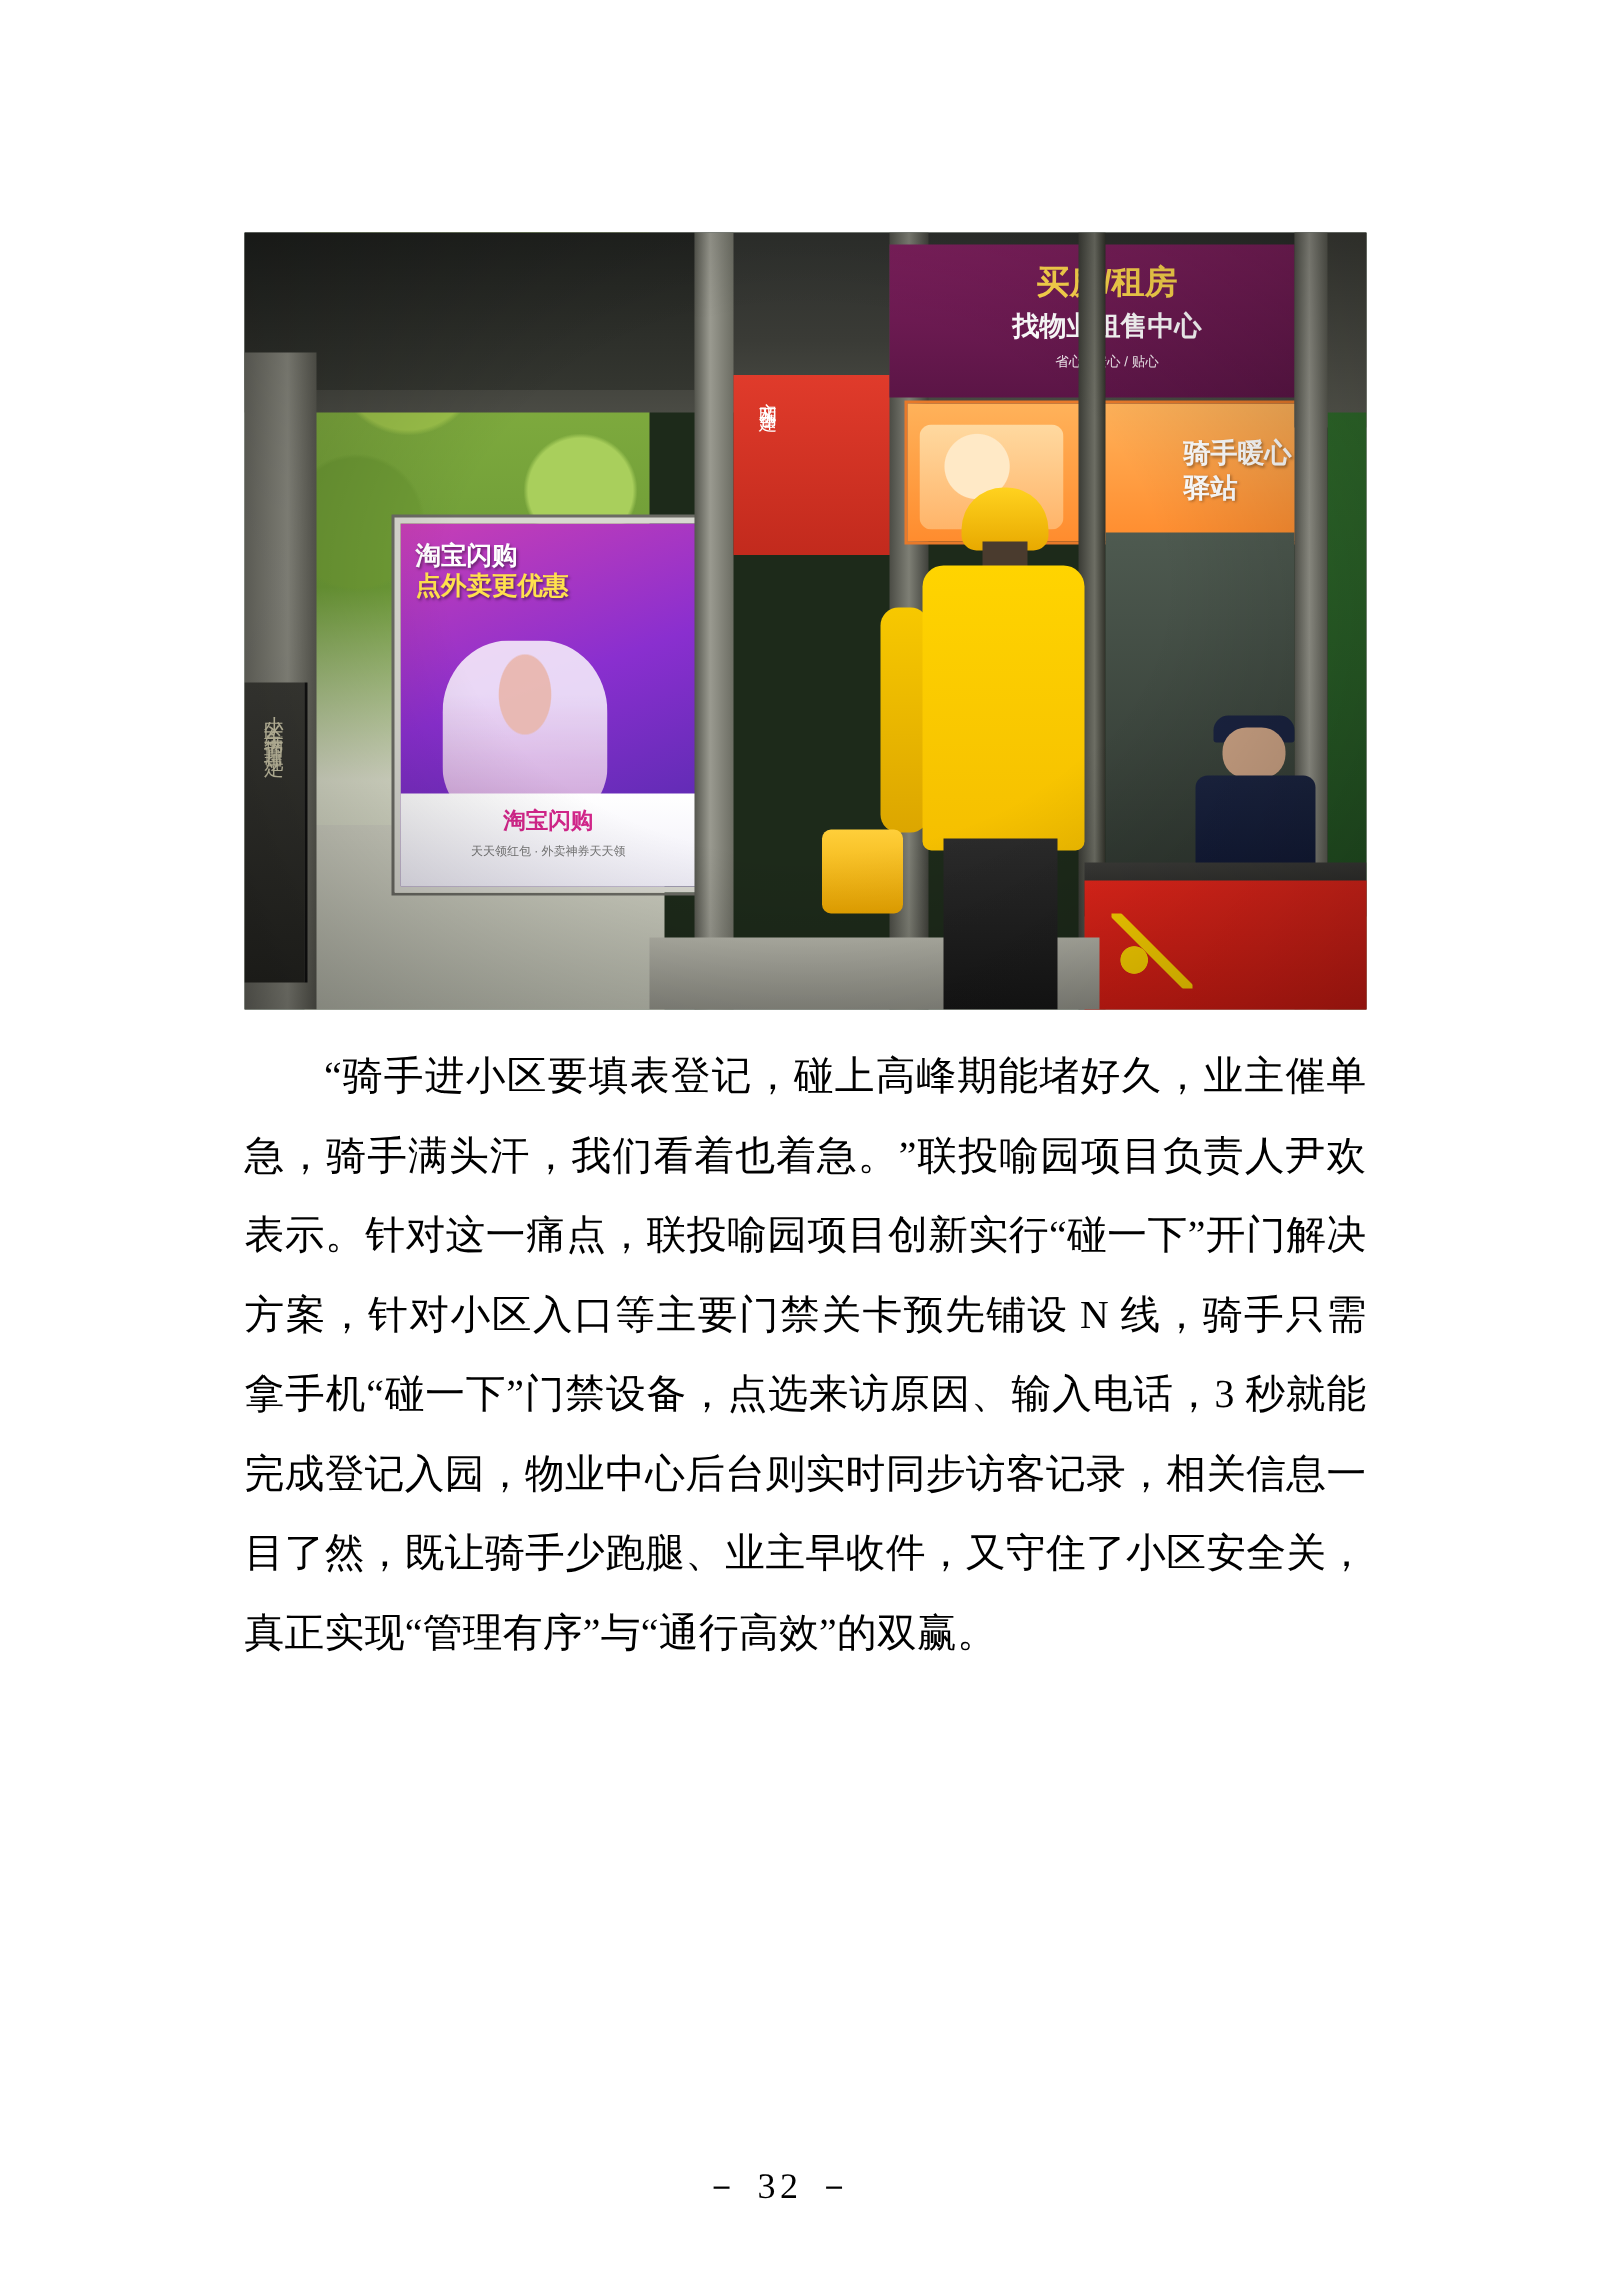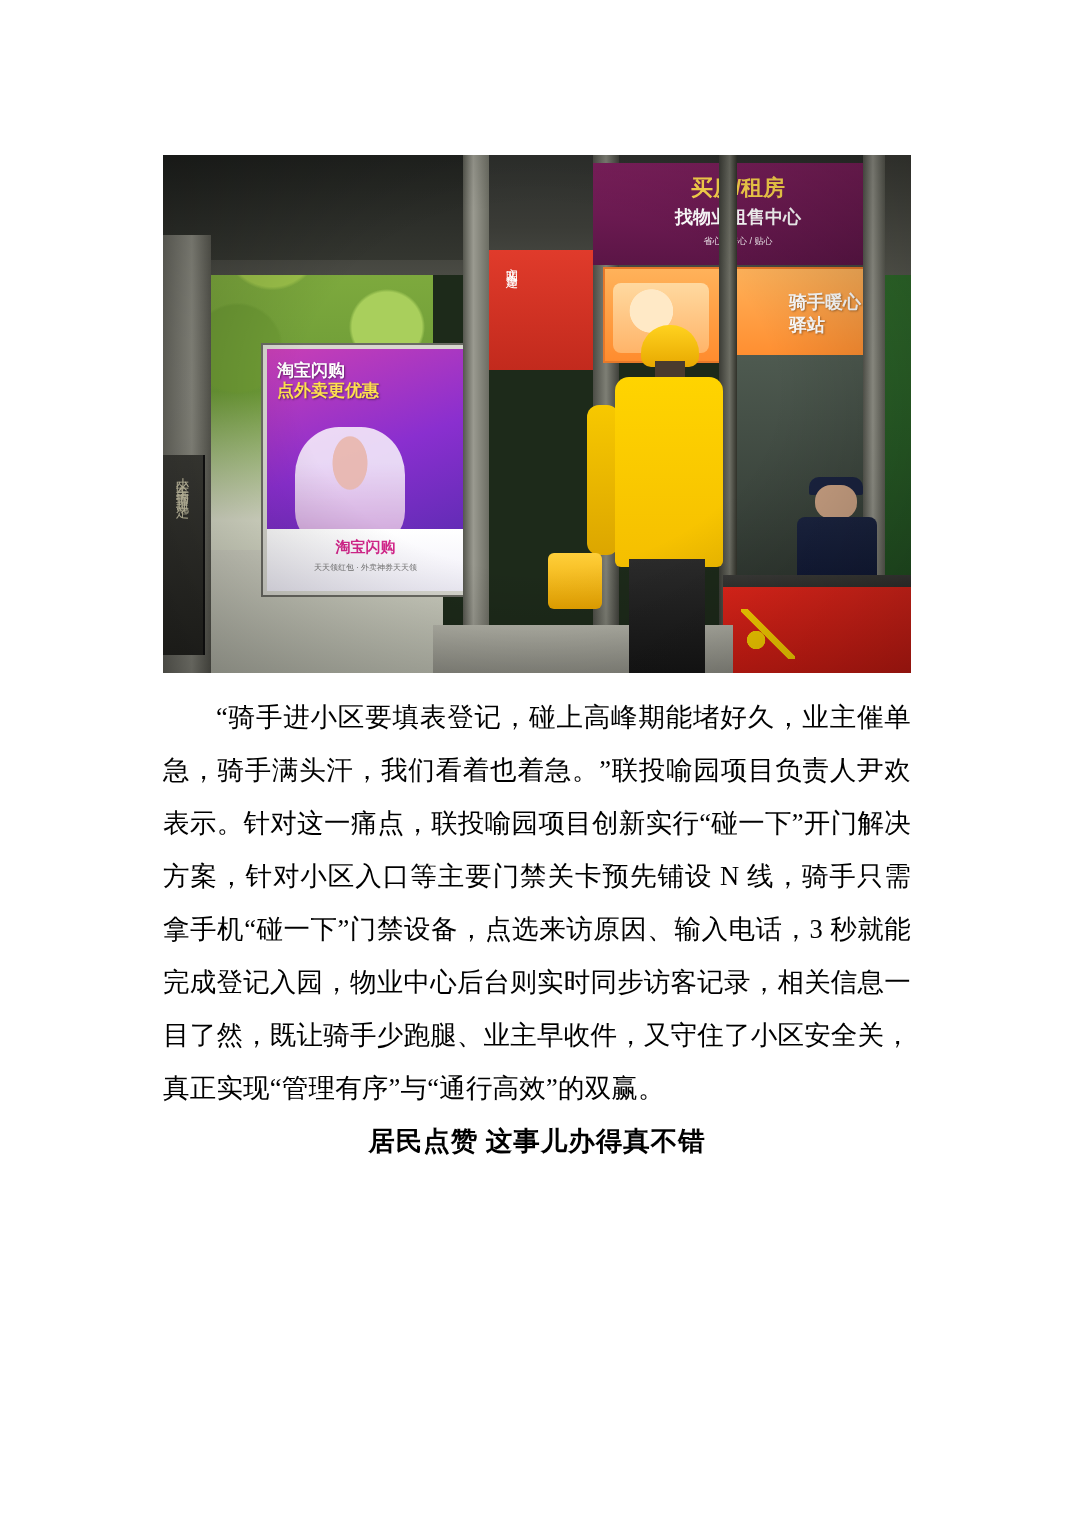--- a/index.html
+++ b/index.html
@@ -345,18 +345,18 @@
       <div class="p-rider-head"></div>
       <div class="p-rider-neck"></div>
       <div class="p-rider-body"></div>
       <div class="p-rider-legs"></div>
 
       <div class="p-vignette"></div>
     </div>
 
     <div class="body-text">
       <p class="para">“骑手进小区要填表登记，碰上高峰期能堵好久，业主催单急，骑手满头汗，我们看着也着急。”联投喻园项目负责人尹欢表示。针对这一痛点，联投喻园项目创新实行“碰一下”开门解决方案，针对小区入口等主要门禁关卡预先铺设 N 线，骑手只需拿手机“碰一下”门禁设备，点选来访原因、输入电话，3 秒就能完成登记入园，物业中心后台则实时同步访客记录，相关信息一目了然，既让骑手少跑腿、业主早收件，又守住了小区安全关，真正实现“管理有序”与“通行高效”的双赢。</p>
-      <h2 class="subhead">居民点赞 这事儿办得真不错</h2>
     </div>
 
   </div>
 
+  <div class="page-number">－ 32 －</div>
 </div>
 
 </body></html>

